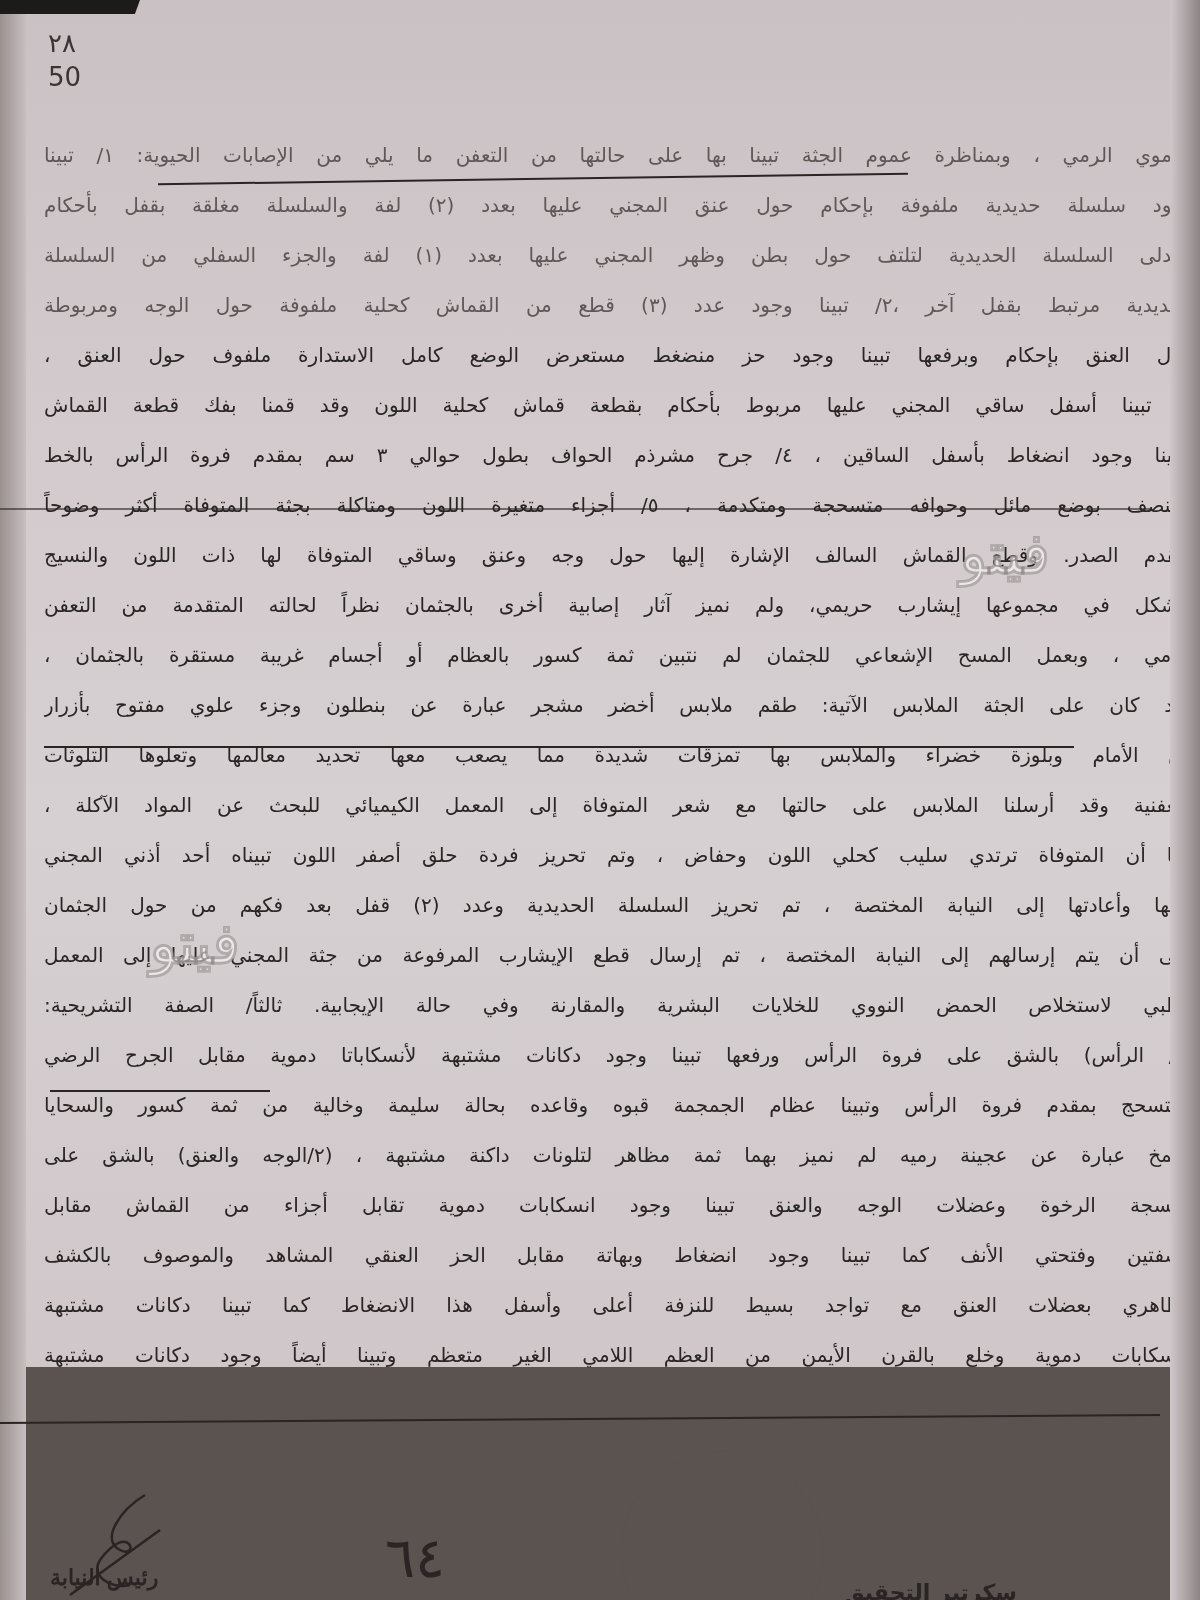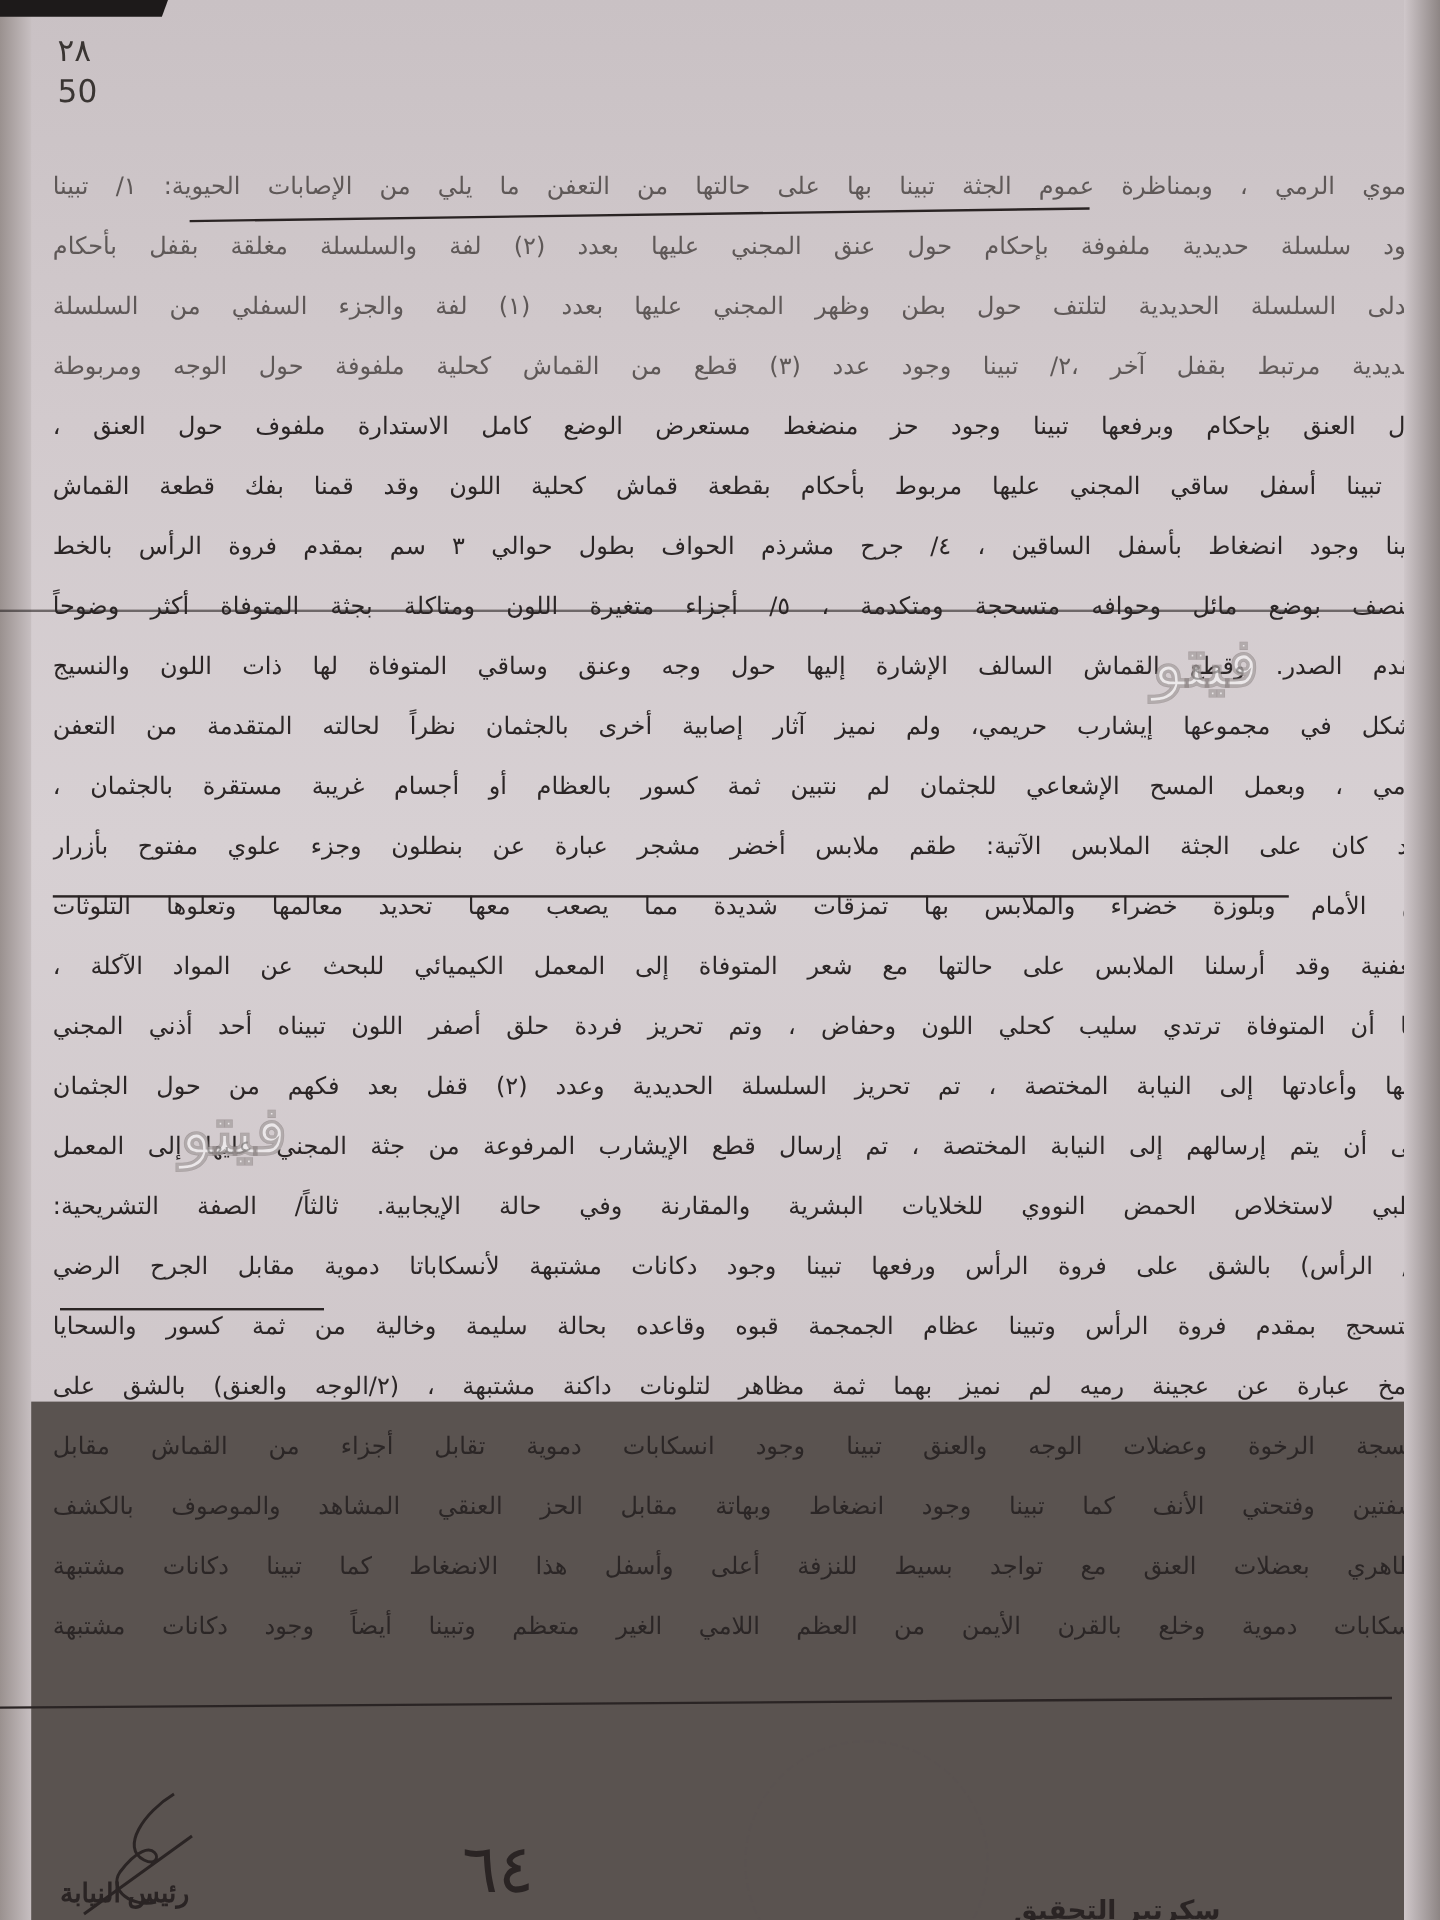--- a/index.html
+++ b/index.html
@@ -1,29 +1,29 @@
 <!DOCTYPE html>
 <html><head>
 <meta charset="utf-8">
 <style>
   html,body{margin:0;padding:0;}
   body{width:1200px;height:1600px;overflow:hidden;background:#5a5350;font-family:"DejaVu Sans",sans-serif;}
-  .page{position:absolute;left:0;top:0;width:1200px;height:1168px;
+  .page{position:absolute;left:0;top:0;width:1200px;height:1367px;
     background:linear-gradient(180deg,#c9c1c4 0%,#d2cacd 30%,#d7d0d3 60%,#cfc7ca 100%);}
   .page::before{content:"";position:absolute;left:0;top:0;width:26px;height:1600px;background:linear-gradient(90deg,#9a918f,#c7bfc1);}
   .page::after{content:"";position:absolute;right:0;top:0;width:30px;height:1600px;background:linear-gradient(90deg,#cfc7ca,#8d8584);}
   .corner{position:absolute;left:0;top:0;width:140px;height:14px;background:#1d1a1a;transform:skewX(-20deg);transform-origin:top left;}
   .page-nums{position:absolute;left:48px;top:26px;font-family:"DejaVu Sans",sans-serif;font-size:26px;color:#3a3533;line-height:34px;}
   .body-text{position:absolute;left:44px;top:132px;width:1150px;direction:rtl;text-align:justify;}
   .line{font-family:"DejaVu Sans",sans-serif;font-size:20px;height:50px;line-height:46px;color:#2b2626;white-space:nowrap;overflow:hidden;text-align-last:justify;text-align:justify;}
   .line.faded{color:#5e5857;}
   .ul{position:absolute;height:2px;background:#2a2424;}
   .wm{position:absolute;font-family:"DejaVu Serif",serif;font-weight:bold;font-size:56px;color:rgba(255,255,255,0.55);text-align:center;-webkit-text-stroke:1px rgba(120,110,110,0.5);}
   .stamp{position:absolute;left:620px;top:1450px;width:200px;height:200px;border:2px dashed rgba(90,80,80,0.35);border-radius:50%;}
-  .footer-left{position:absolute;left:50px;top:1565px;font-family:Liberation Serif, serif;font-weight:bold;font-size:22px;color:#2a2424;direction:rtl;}
+  .footer-left{position:absolute;left:50px;top:1565px;font-family:Liberation Sans, sans-serif;font-weight:bold;font-size:22px;color:#2a2424;direction:rtl;}
   .footer-right{position:absolute;left:845px;top:1580px;font-family:"DejaVu Sans",sans-serif;font-weight:bold;font-size:22px;color:#2a2424;direction:rtl;}
   .hand-num{position:absolute;left:385px;top:1525px;font-family:"DejaVu Serif",serif;font-size:56px;color:#2a2424;}
   .sig{position:absolute;left:60px;top:1490px;width:110px;height:110px;}
 </style>
 </head>
 <body>
 
 <div class="page">
   <div class="corner"></div>
 

